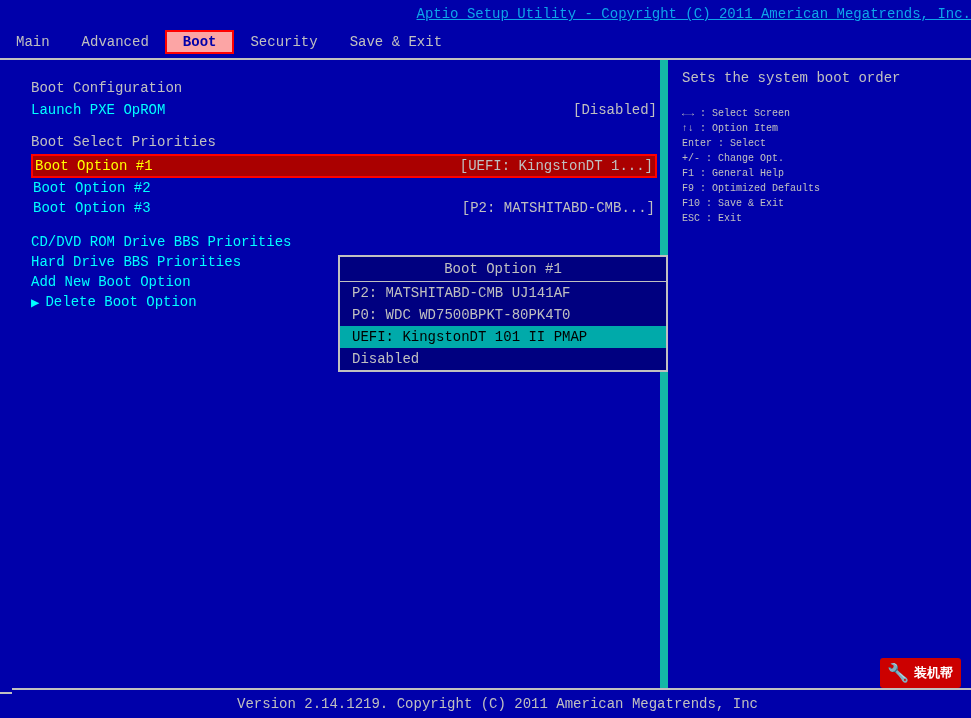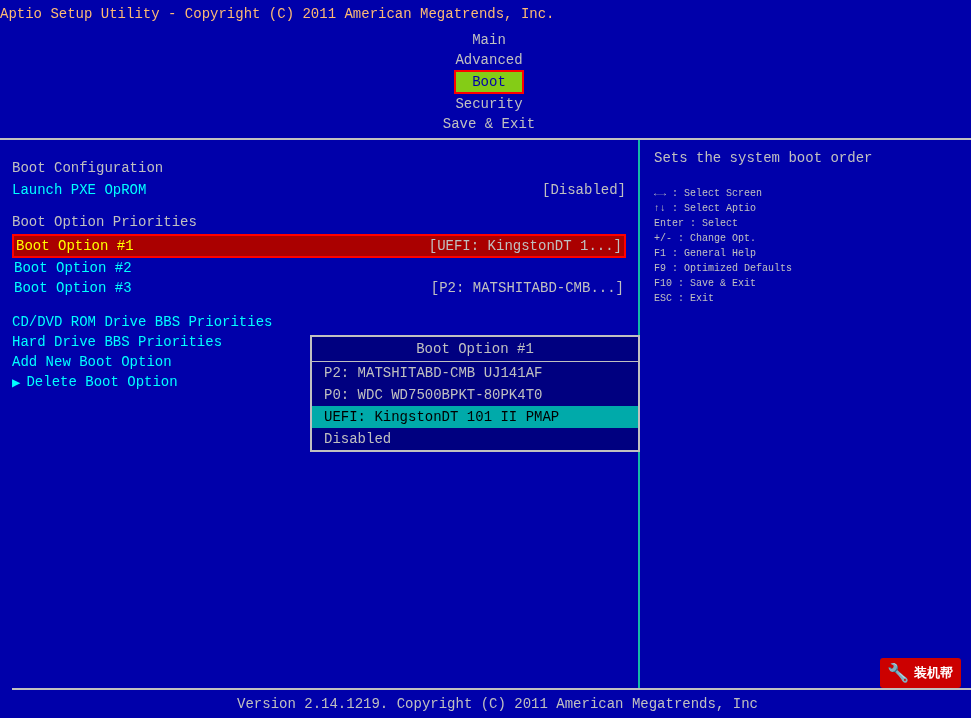--- a/index.html
+++ b/index.html
@@ -9,62 +9,64 @@
       background: #0000aa;
       font-family: 'Courier New', Courier, monospace;
       font-size: 14px;
       color: #c0c0c0;
       overflow: hidden;
       position: relative;
     }
 
     
     #title-bar {
-      text-align: left;
+      text-align: right;
       padding: 6px 0 4px 0;
-      color: #fdba74;
+      color: #0ea5e9;
       background: #0000aa;
+      text-decoration: underline;
     }
 
     
     #menu-bar {
       display: flex;
-      flex-direction: column;
       align-items: center;
-      padding: 4px 10px 4px 17px;
+      padding: 4px 10px 4px 0;
       background: #0000aa;
       gap: 0;
     }
     .menu-item {
       padding: 2px 16px;
       color: #c0c0c0;
       cursor: pointer;
     }
     .menu-item.active {
-      background: #84cc16;
+      background: #fca5a5;
       color: #0000aa;
       border: 2px solid #ff0000;
+      font-weight: bold;
     }
 
     
     #main-content {
       display: flex;
       flex-direction: row;
       width: 100%;
       height: calc(100% - 82px);
       border-top: 2px solid #c0c0c0;
       border-bottom: 2px solid #c0c0c0;
     }
 
     
     #left-panel {
       flex: 0 0 640px;
-      padding: 10px 12px;
-      border-right: 2px solid #14b8a6;
+      padding: 10px 3px;
+      border-right: 8px solid #14b8a6;
       position: relative;
+      margin-left: 28px;
     }
 
     
     #right-panel {
       flex: 1;
       padding: 10px 14px;
       color: #c0c0c0;
     }
 
     .section-title {
@@ -221,21 +223,21 @@
   <div id="left-panel">
 
     <div class="section-title">Boot Configuration</div>
 
     <div class="config-row">
       <span class="label">Launch PXE OpROM</span>
       <span class="value">[Disabled]</span>
     </div>
 
     <div class="priority-section">
-      <div class="section-title">Boot Option Priorities</div>
+      <div class="section-title">Boot Select Priorities</div>
 
       <div id="boot-options-container">
           <div class="boot-option-row selected">
             <span class="label">Boot Option #1</span>
             <span class="value">[UEFI: KingstonDT 1...]</span>
           </div>
           <div class="boot-option-row">
             <span class="label">Boot Option #2</span>
           </div>
           <div class="boot-option-row">
@@ -272,21 +274,21 @@
           <div class="popup-item">Disabled</div>
         </div>
     </div>
 
   </div>
 
   <div id="right-panel">
     <div style="margin-bottom: 20px; color: #c0c0c0;">Sets the system boot order</div>
     <div id="help-entries">
         <div class="help-row">←→   : Select Screen</div>
-        <div class="help-row">↑↓   : Select Aptio</div>
+        <div class="help-row">↑↓   : Option Item</div>
         <div class="help-row">Enter   : Select</div>
         <div class="help-row">+/-   : Change Opt.</div>
         <div class="help-row">F1   : General Help</div>
         <div class="help-row">F9   : Optimized Defaults</div>
         <div class="help-row">F10   : Save &amp; Exit</div>
         <div class="help-row">ESC   : Exit</div>
       </div>
   </div>
 
 </div>

